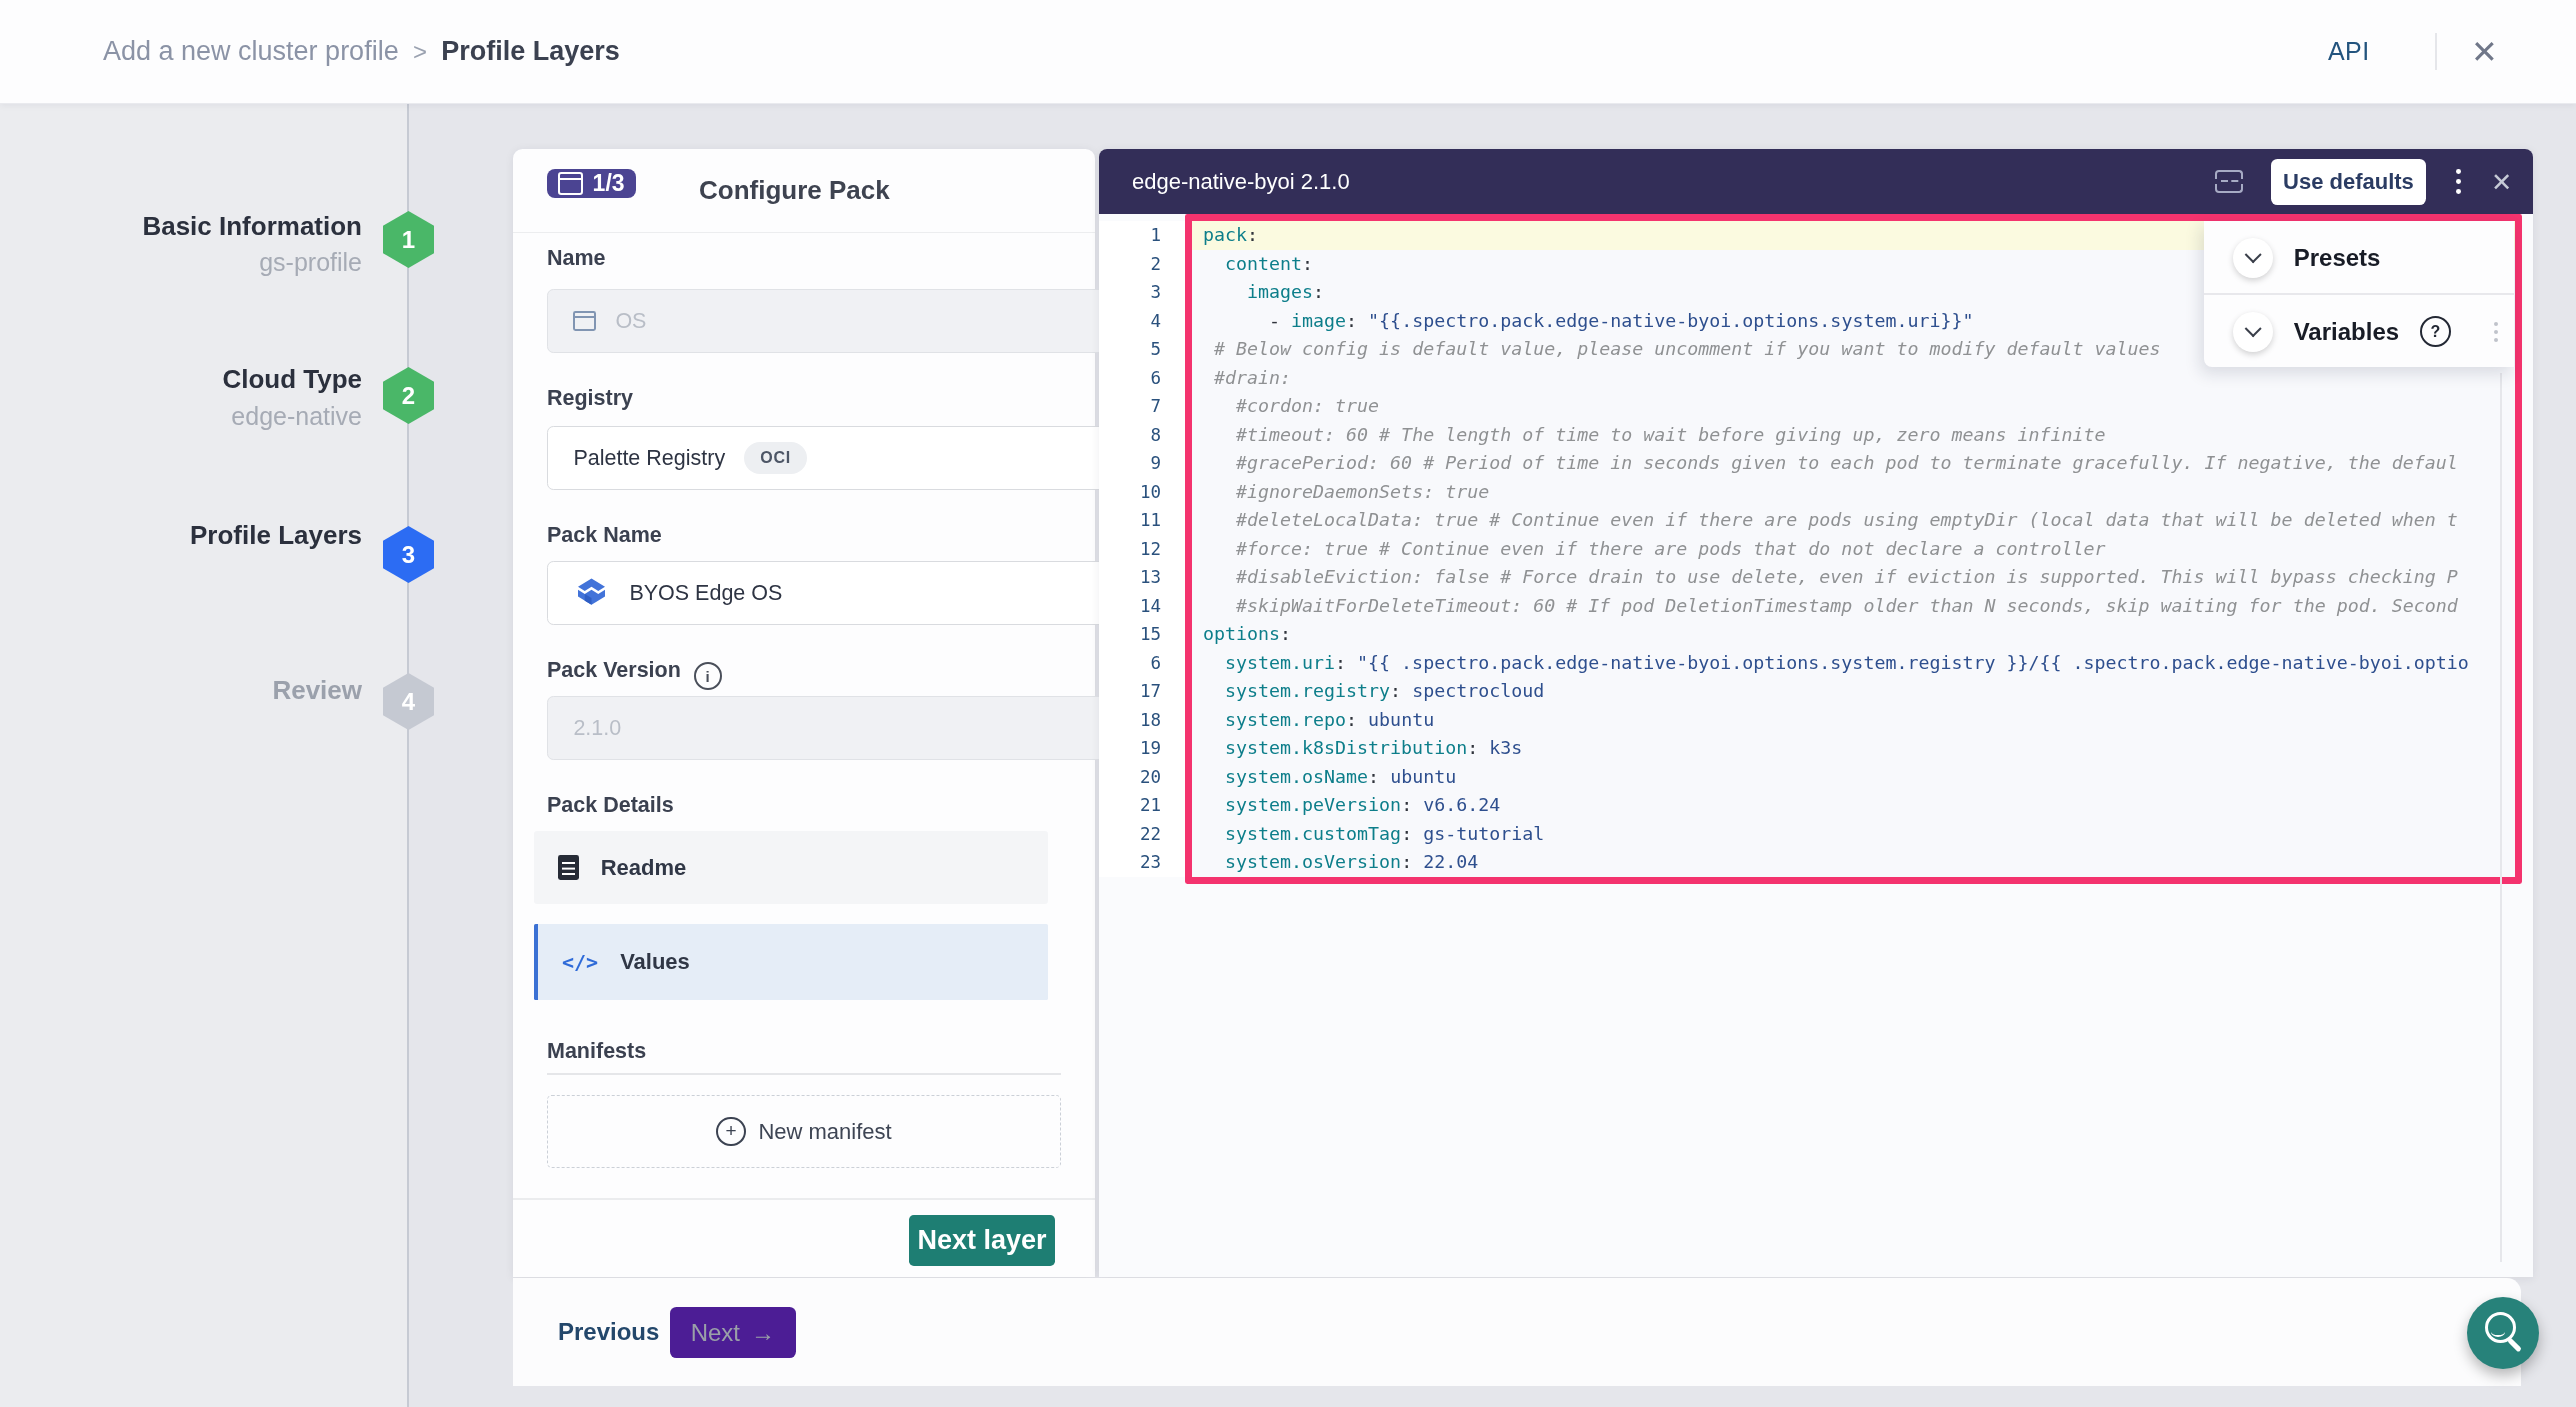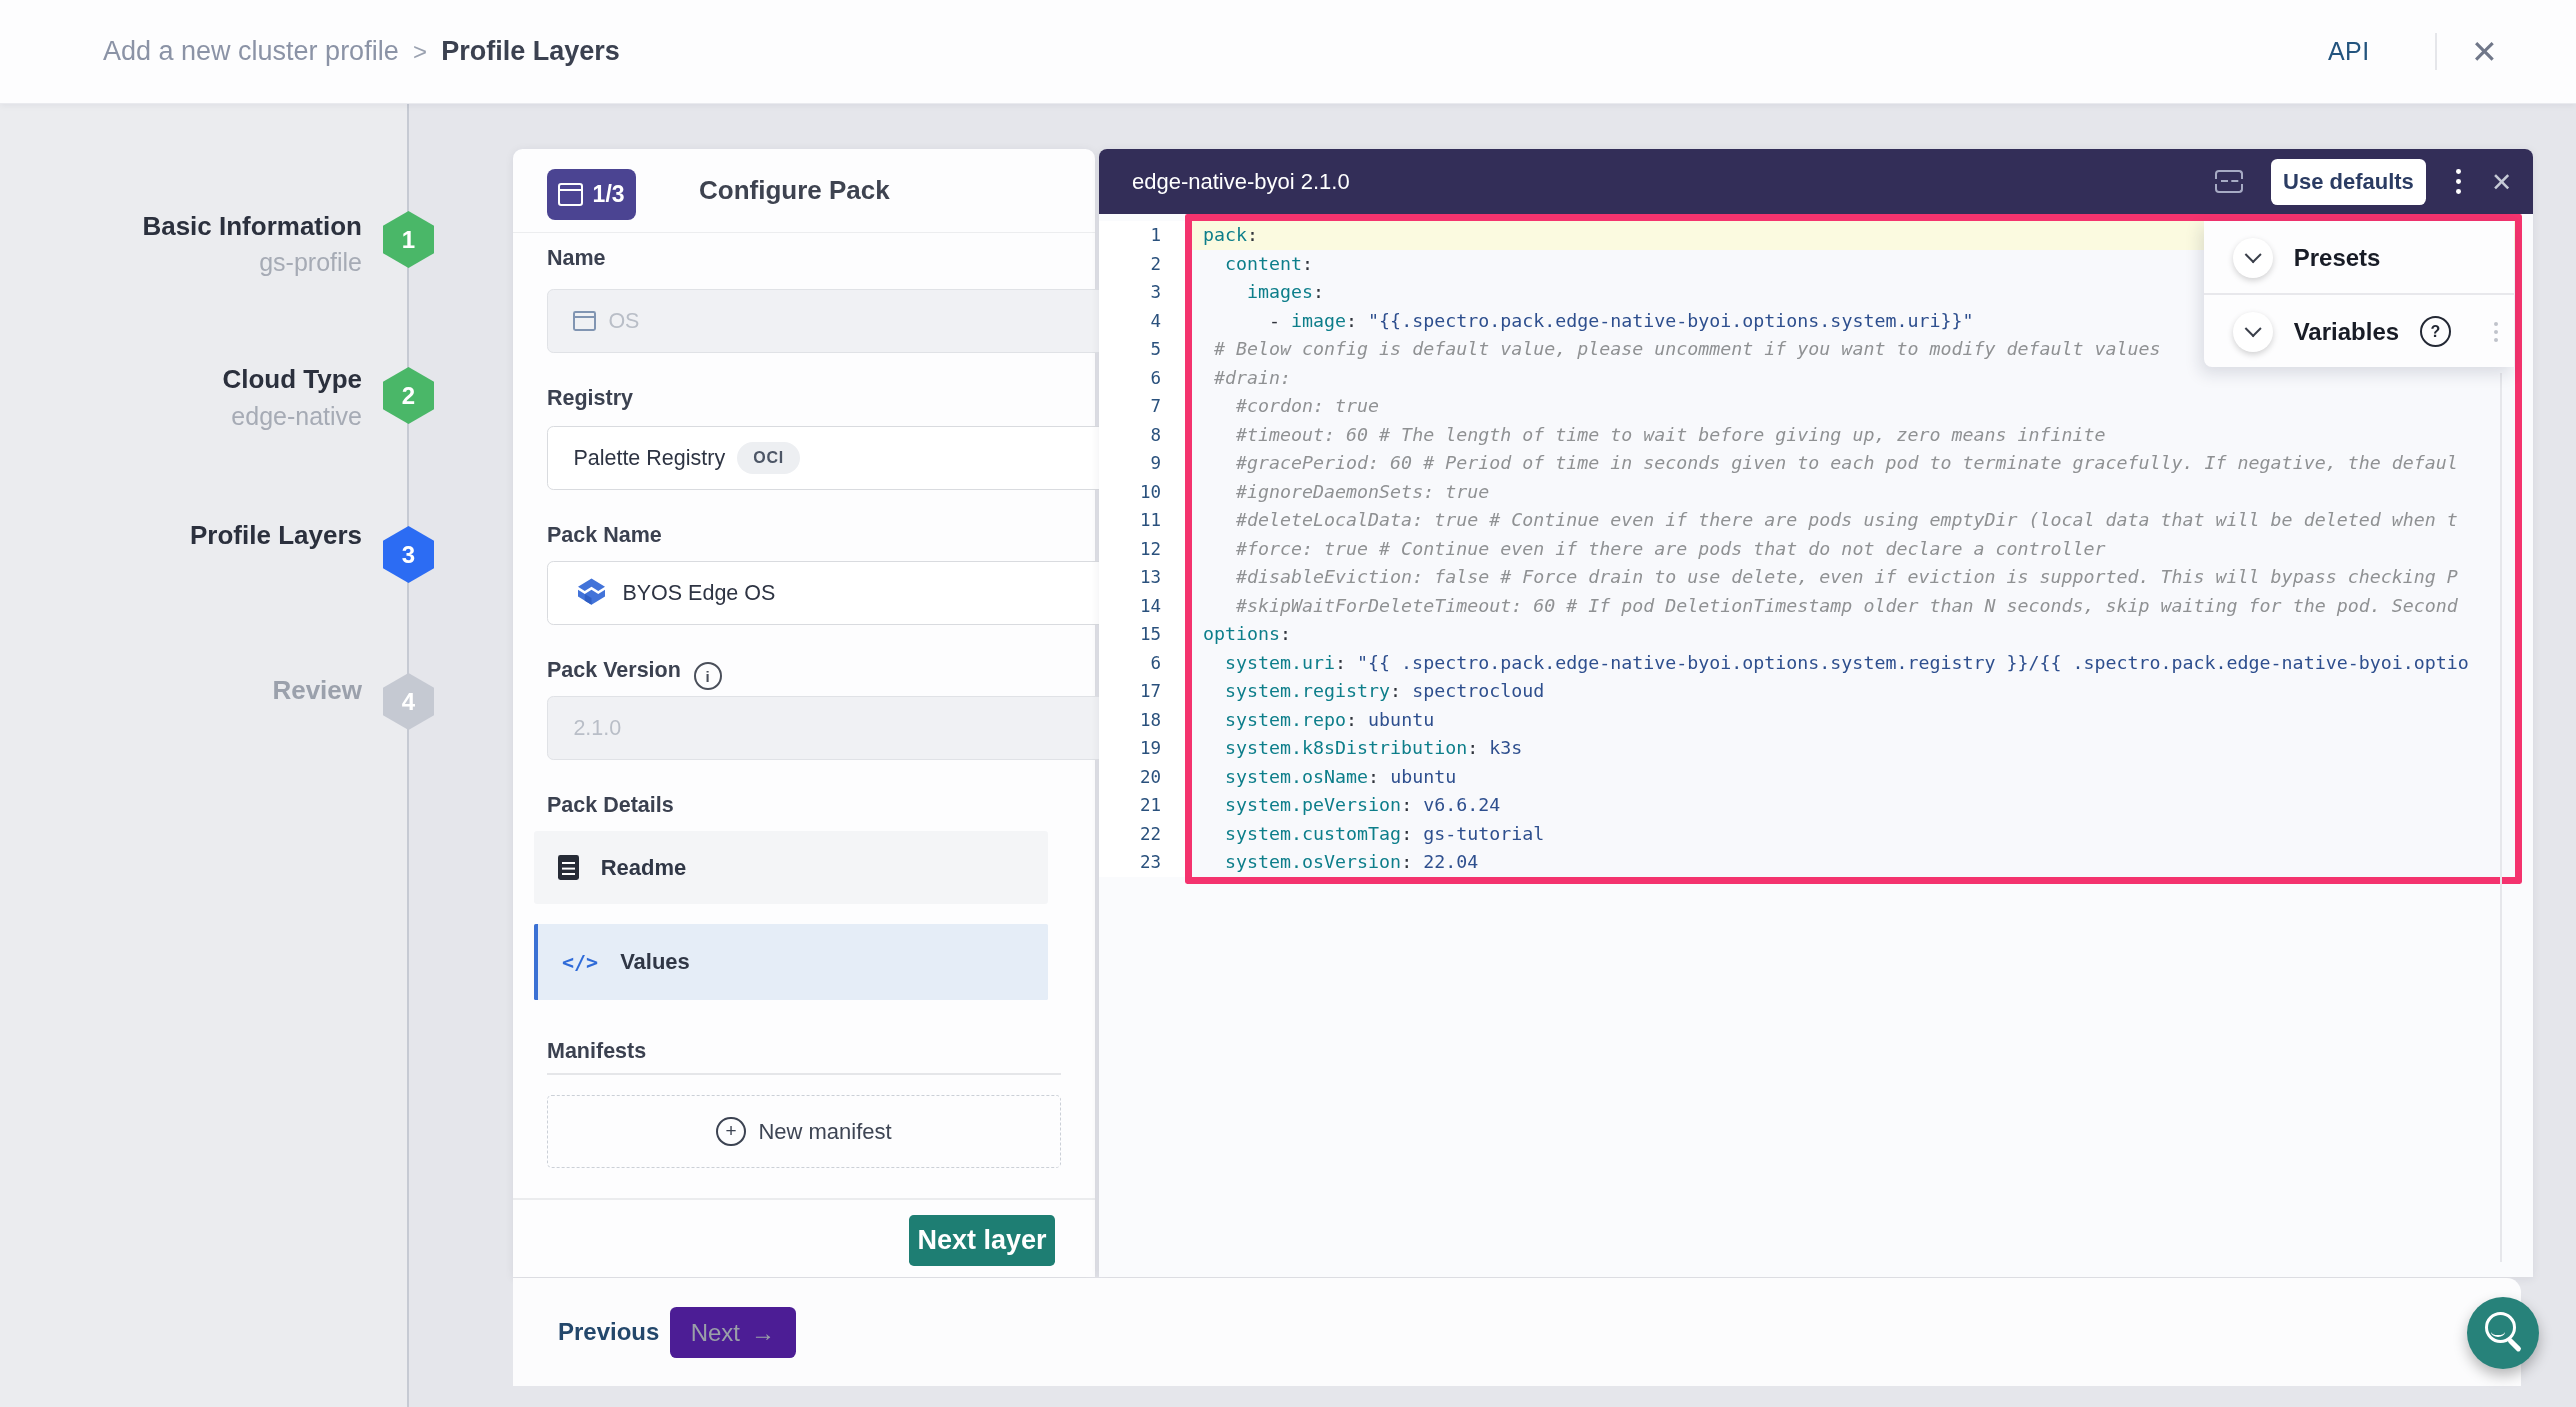--- a/index.html
+++ b/index.html
@@ -29,29 +29,29 @@
        clip-path:polygon(50% 0,100% 26%,100% 74%,50% 100%,0 74%,0 26%);
        display:flex;align-items:center;justify-content:center;color:#fff;font-size:24px;font-weight:700;z-index:5;}
   .hex.done{background:#4AB768;}
   .hex.active{background:#2C6CF3;}
   .hex.todo{background:#C5C9D2;}
 
   
   #form-card{position:absolute;left:513px;top:149px;width:582px;height:1128px;background:#FDFDFE;
              border-radius:9.5px 9.5px 0 0;box-shadow:0 1.6px 9.5px rgba(25,30,60,.07);}
   #form-head{position:absolute;left:0;top:0;width:582px;height:83px;border-bottom:1.6px solid #ECEDEF;}
-  #step-badge{position:absolute;left:34px;top:20px;width:89px;height:51px;background:#4B4492;border-radius:8px;
+  #step-badge{position:absolute;left:34px;top:20px;width:89px;height:29px;background:#4B4492;border-radius:8px;
               display:flex;align-items:center;justify-content:center;gap:9.5px;color:#fff;font-size:23px;font-weight:600;}
   .win-icon{display:inline-block;width:20.7px;height:18.3px;border:2px solid currentColor;border-radius:3.2px;position:relative;}
   .win-icon::after{content:"";position:absolute;left:0;top:4px;width:100%;height:2px;background:currentColor;}
   #form-title{position:absolute;left:147px;top:0;height:83px;display:flex;align-items:center;
               font-size:26px;color:#3E4350;font-weight:600;margin-left:39px;}
   .flabel{position:absolute;left:34px;font-size:21.5px;color:#3B4150;font-weight:600;}
   .select{position:absolute;left:34px;width:608px;height:64px;border-radius:6.4px;background:#fff;
-          border:1.6px solid #D9DBDF;display:flex;align-items:center;padding:0 25.4px;box-sizing:border-box;gap:12px;
+          border:1.6px solid #D9DBDF;display:flex;align-items:center;padding:0 25.4px;box-sizing:border-box;gap:19px;
           font-size:21.5px;color:#2E3443;cursor:pointer;}
   .select.disabled{background:#F0F1F4;border-color:#E0E2E6;color:#B9BEC7;cursor:default;}
   .chev{margin-left:auto;width:12px;height:12px;border-right:2px solid #B9BEC7;border-bottom:2px solid #B9BEC7;
         transform:rotate(45deg) translateY(-3.2px);}
   .type-icon{display:inline-block;width:19px;height:16.7px;border:2px solid #5C779C;border-radius:2.4px;position:relative;opacity:.75;}
   .type-icon::after{content:"";position:absolute;left:0;top:3.2px;width:100%;height:2px;background:#5C779C;}
   .oci-pill{background:#EDEFF2;color:#4D5666;font-size:16px;font-weight:700;letter-spacing:0.8px;
             padding:7.2px 16px;border-radius:19px;}
   .info-circ{display:inline-flex;align-items:center;justify-content:center;width:24px;height:24px;margin-left:12.7px;
              border:2px solid #4A4F5A;border-radius:50%;font-size:15px;font-weight:700;color:#4A4F5A;vertical-align:-4.8px;}

